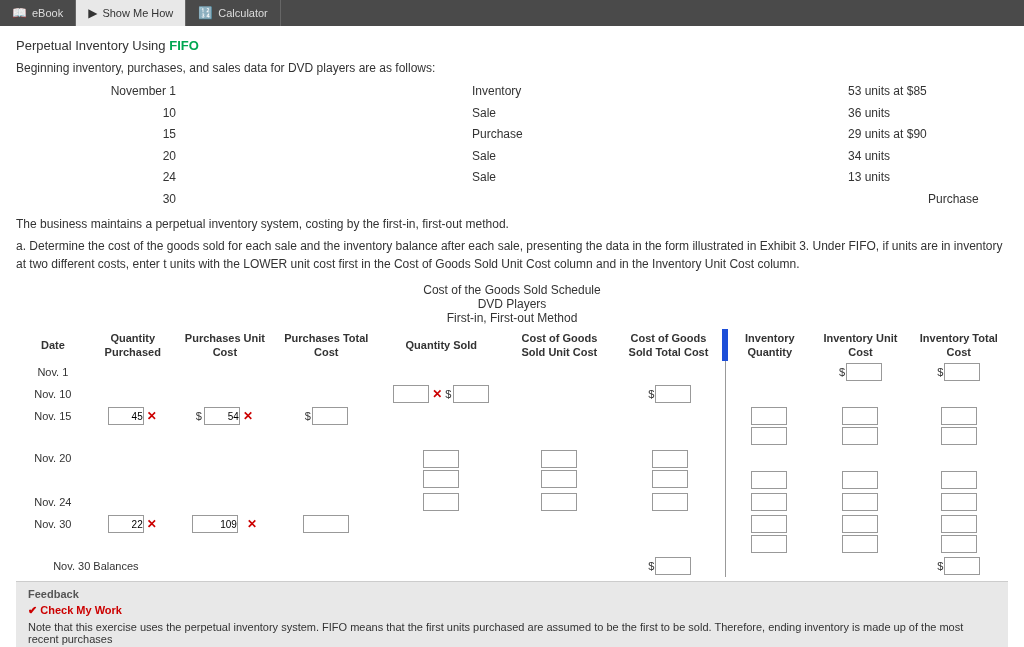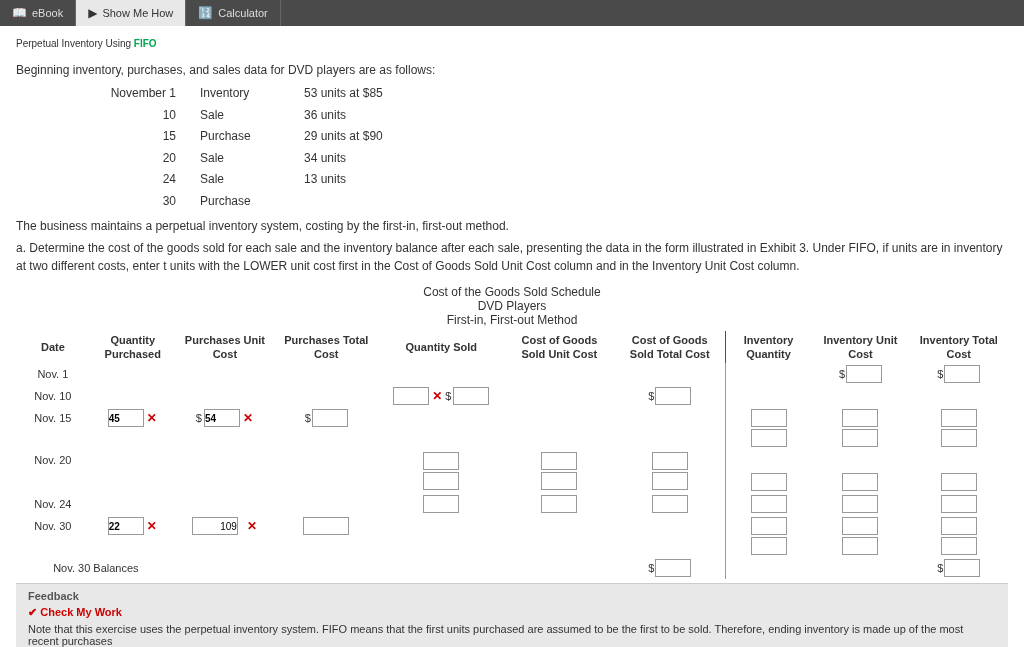--- a/index.html
+++ b/index.html
@@ -31,37 +31,38 @@
 
     
     .main-content {
       background: #fff;
       min-height: 580px;
       padding: 12px 16px;
       position: relative;
     }
 
     .page-title {
-      font-size: 10px;
-      margin-bottom: 14px;
+      font-size: 13px;
+      margin-bottom: 8px;
     }
     .fifo-link { color: #00a651; font-weight: bold; text-decoration: none; }
 
     .intro-text {
       font-size: 12px;
       margin-bottom: 6px;
     }
 
     .data-table {
       margin: 6px 0 6px 80px;
     }
     .data-row {
       display: flex;
-      gap: 24px;
+      gap: 8px;
       line-height: 1.8;
+      justify-content: space-between;
     }
     .data-row .col1 { width: 80px; text-align: right; }
     .data-row .col2 { width: 80px; }
     .data-row .col3 { width: 160px; }
 
     .system-text { font-size: 12px; margin: 6px 0; }
     .question-text { font-size: 12px; margin: 6px 0; line-height: 1.5; }
 
     
     .schedule-header {
@@ -129,21 +130,21 @@
       color: #333;
       margin-bottom: 4px;
     }
 
     
     .tr-sub td { height: 20px; }
     .tr-main td { height: 22px; }
     .label-cell { text-align: left; white-space: nowrap; }
 
     .small-input {
-      width: 36px; height: 18px; border: 1px solid #999; font-size: 10px;  font-weight: bold;
+      width: 36px; height: 18px; border: 1px solid #999; font-size: 10px; text-align: right;
     }
     .med-input {
       width: 46px; height: 18px; border: 1px solid #999; font-size: 10px; text-align: right;
     }
   </style>
 </head>
 <body>
 
 <div class="tab-bar">
   <div class="tab">
@@ -212,21 +213,21 @@
   <table class="inventory-table">
     <thead>
       <tr>
         <th style="width:60px">Date</th>
         <th style="width:70px">Quantity Purchased</th>
         <th style="width:80px">Purchases Unit Cost</th>
         <th style="width:85px">Purchases Total Cost</th>
         <th style="width:68px">Quantity Sold</th>
         <th style="width:90px">Cost of Goods Sold Unit Cost</th>
         <th style="width:90px">Cost of Goods Sold Total Cost</th>
-        <th style="width:70px; border-left:1px solid #1d4ed8;">Inventory Quantity</th>
+        <th style="width:70px; border-left:6px solid #1d4ed8;">Inventory Quantity</th>
         <th style="width:80px">Inventory Unit Cost</th>
         <th style="width:80px">Inventory Total Cost</th>
       </tr>
     </thead>
     <tbody>
 
       <tr class="tr-main">
         <td class="label-cell">Nov. 1</td>
         <td></td>
         <td></td>

